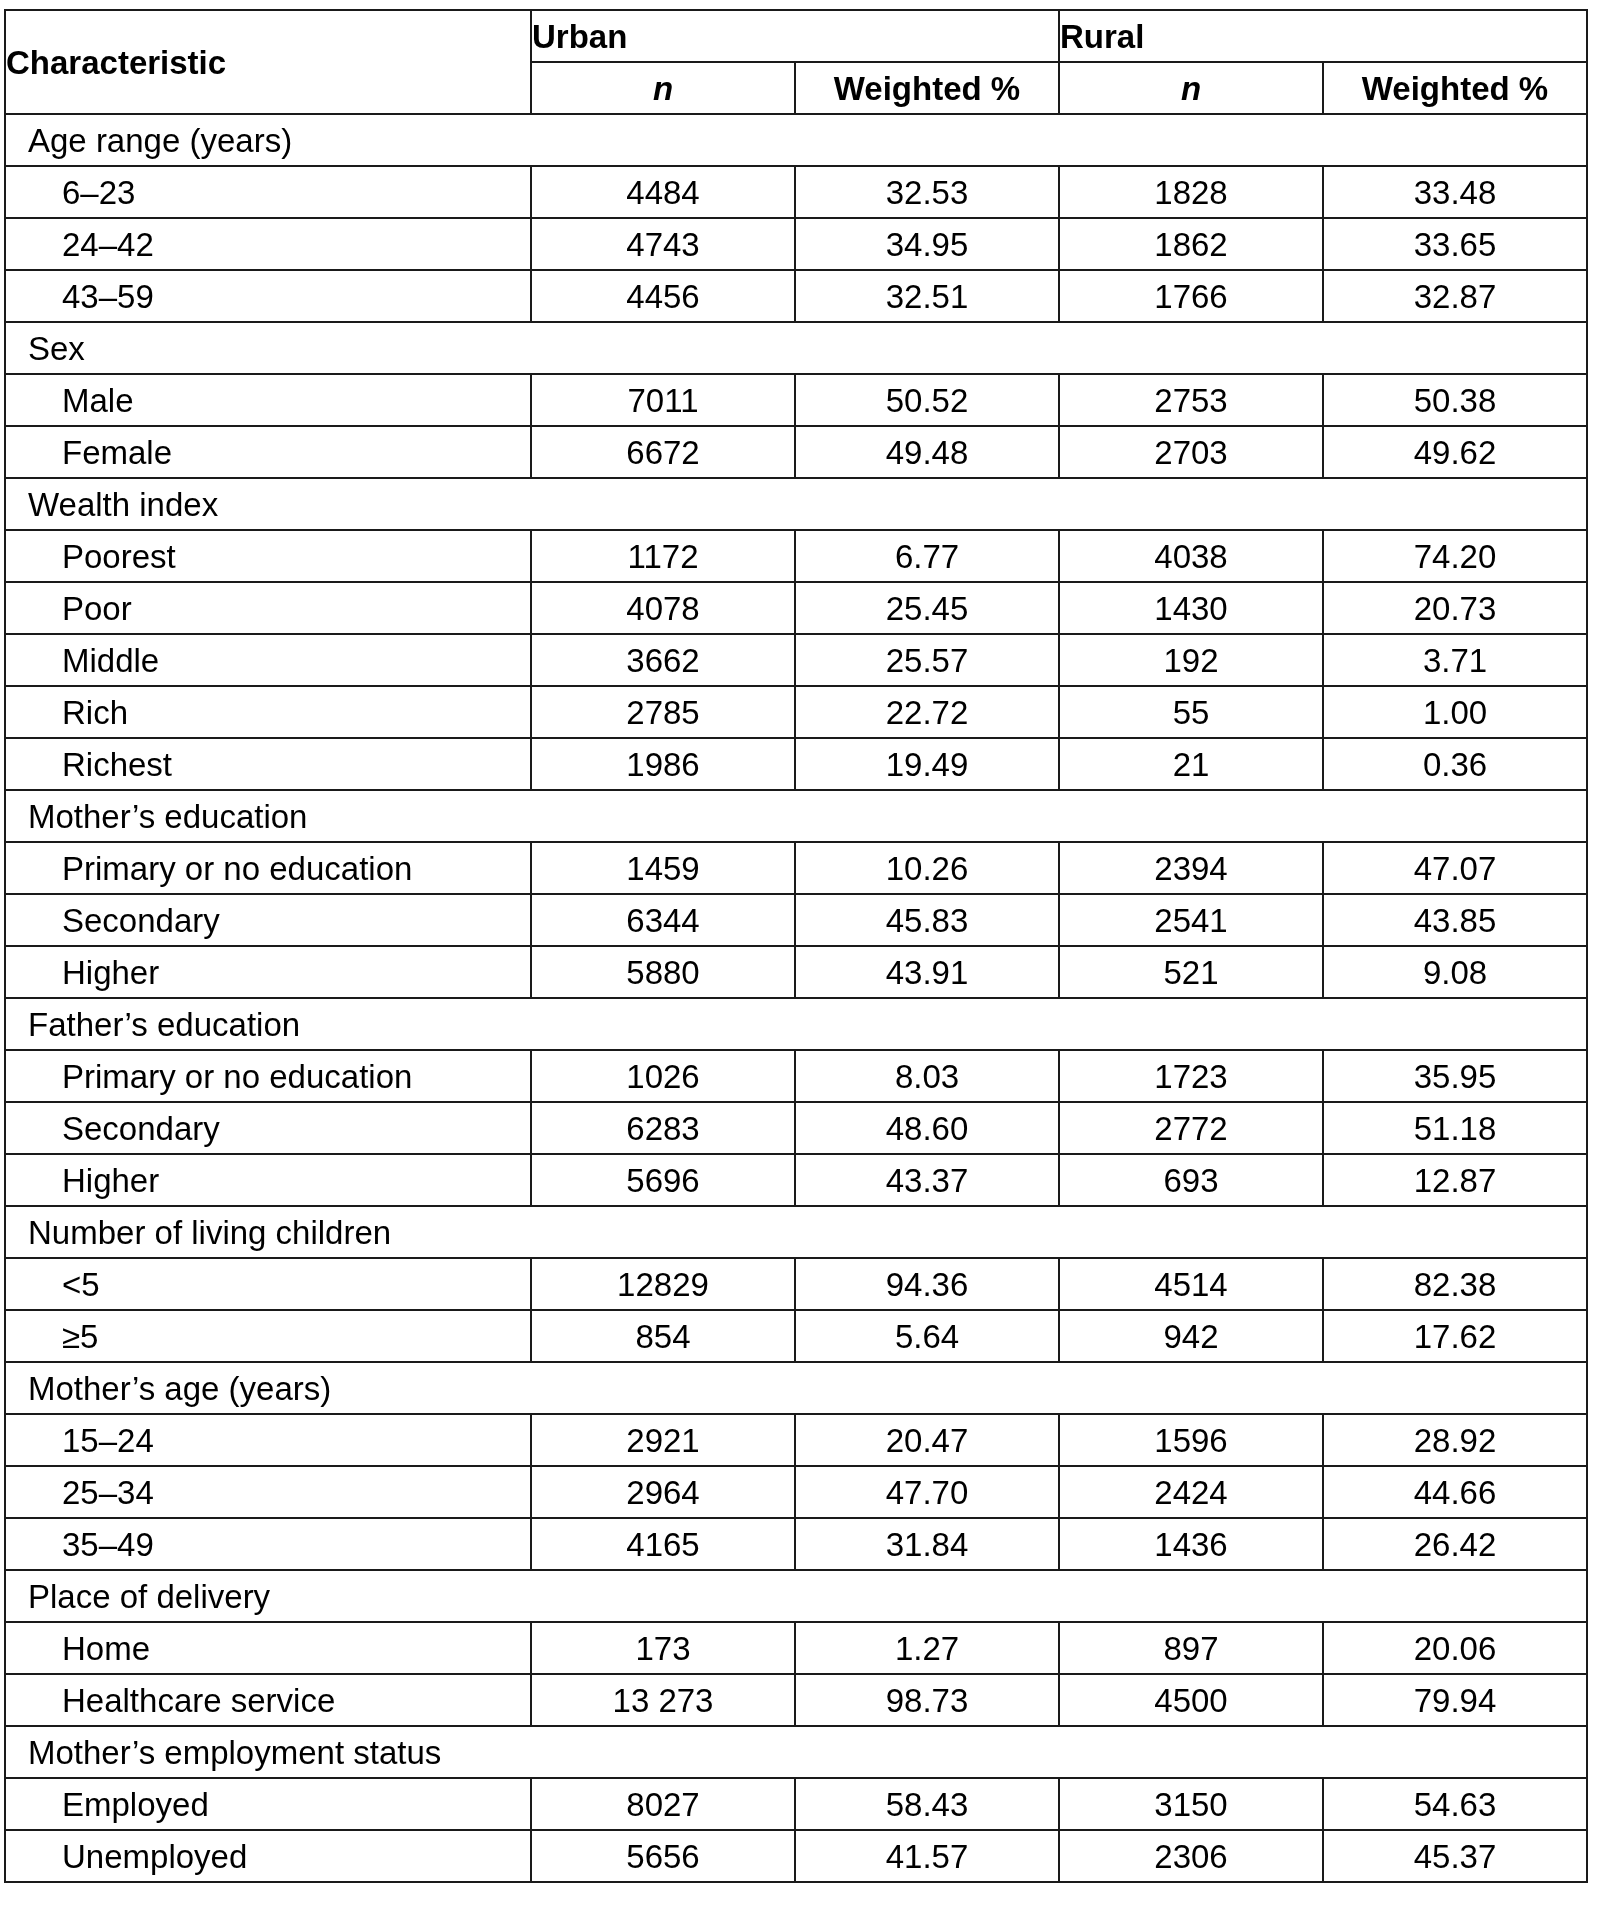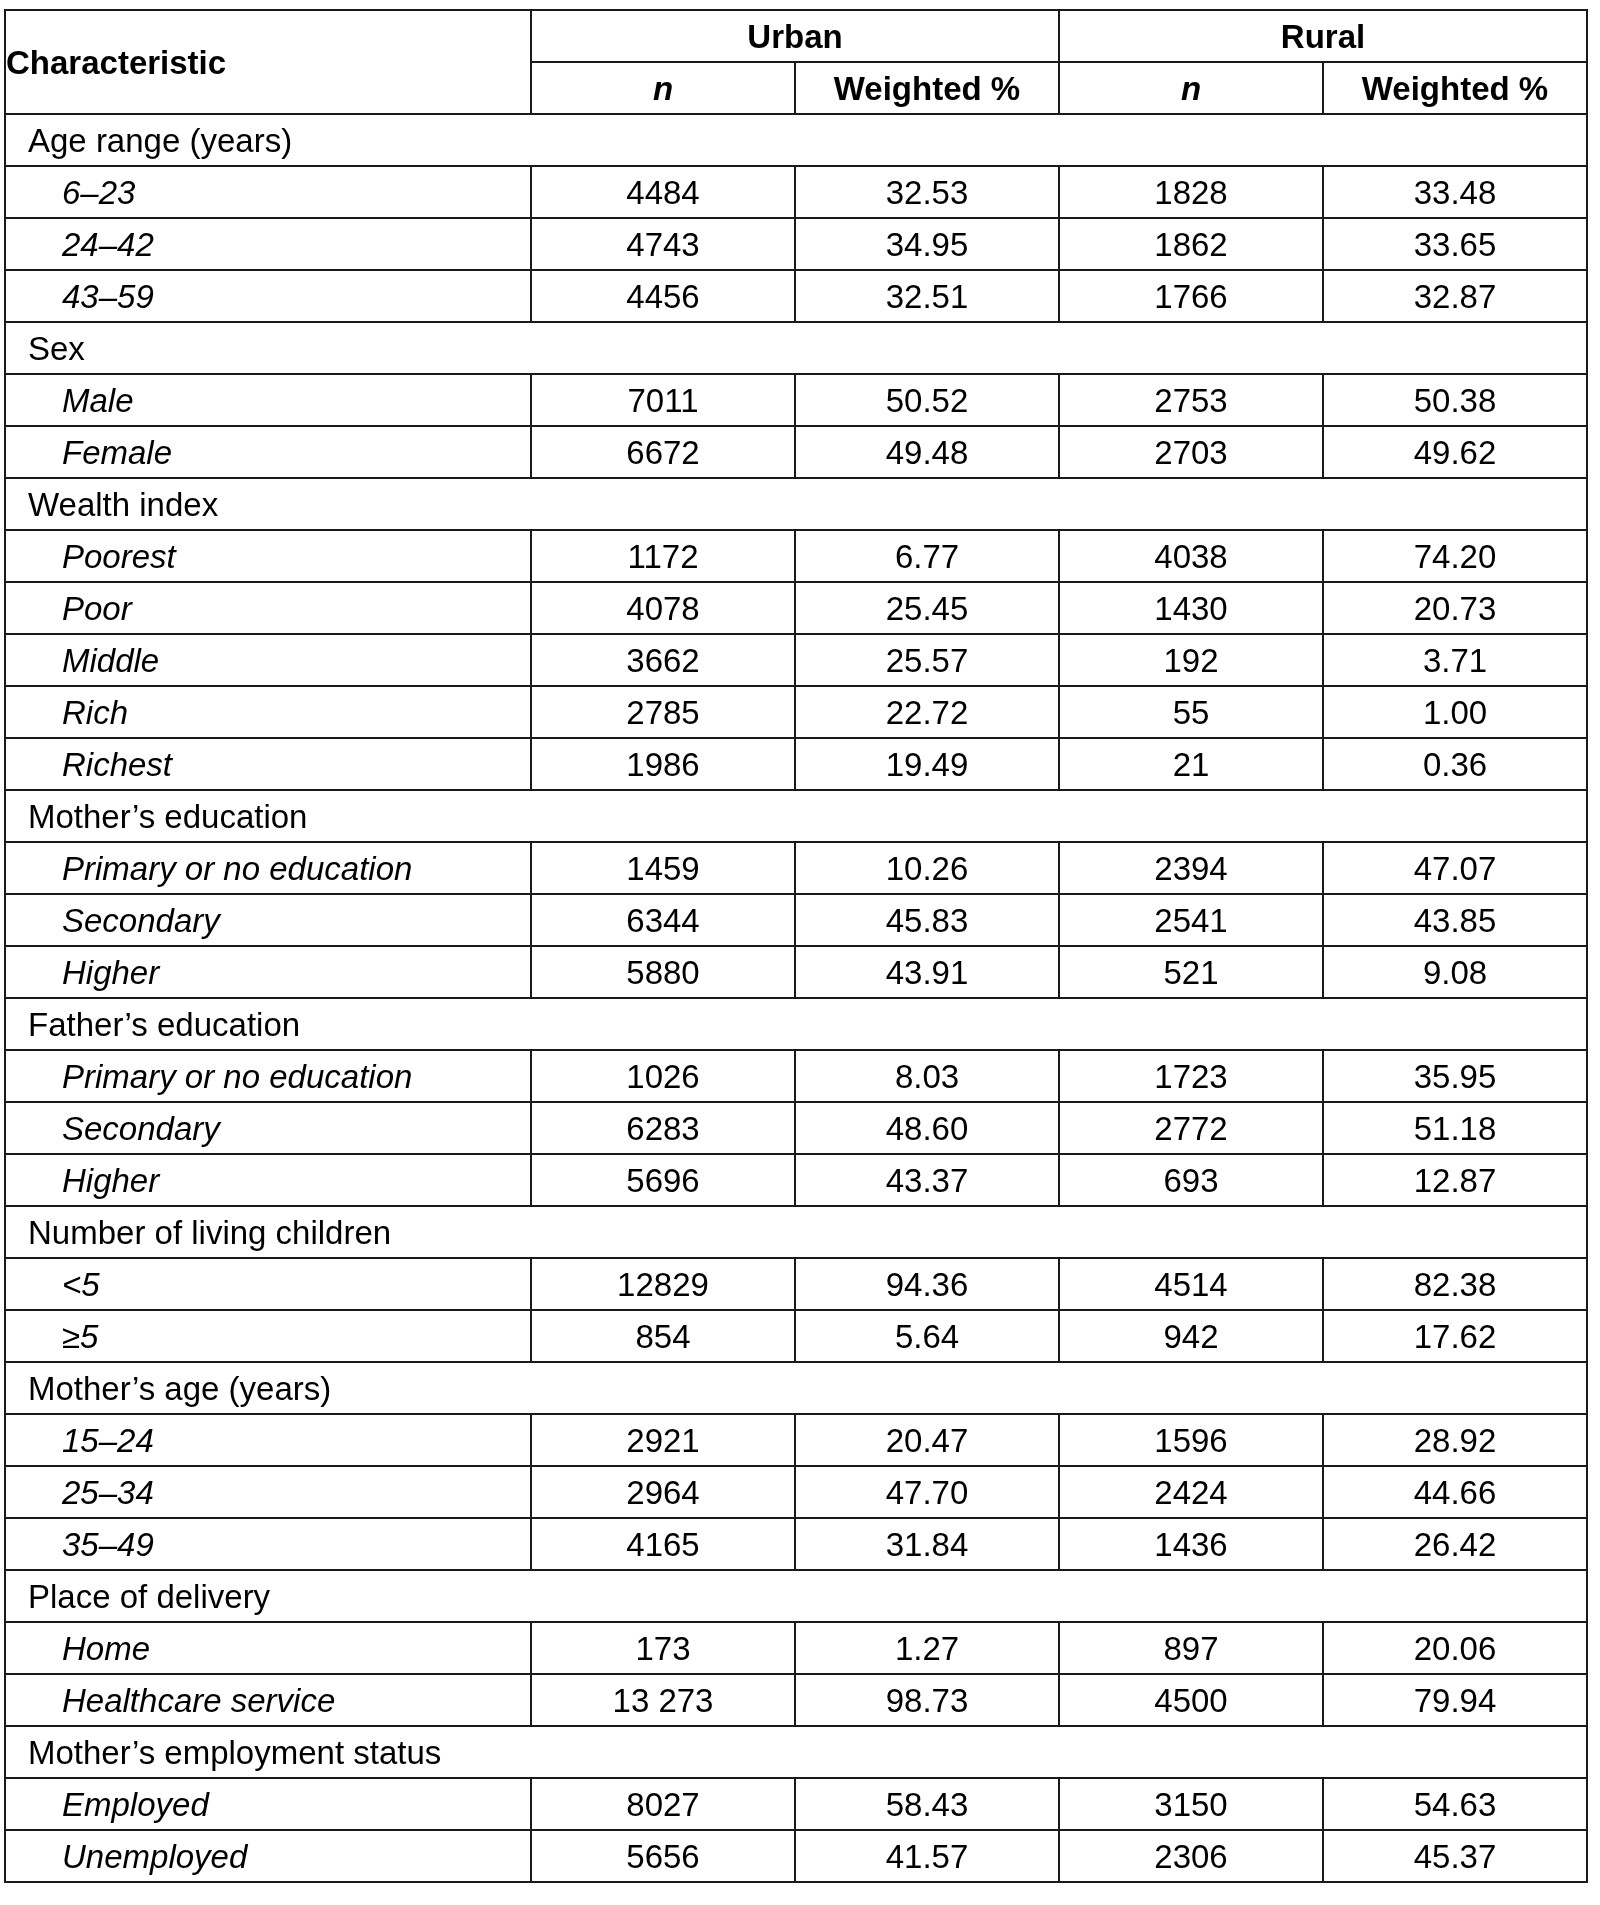--- a/index.html
+++ b/index.html
@@ -13,26 +13,26 @@
     table.data td, table.data th {
       border: 2px solid #1a1a1a; padding: 0; line-height: 1; vertical-align: middle;
     }
     col.c0 { width: 526px; }
     col.c1, col.c2, col.c3 { width: 264px; }
     col.c4 { width: 264px; }
     th { font-weight: bold; font-size: 33px; }
     tr.hdr1 th { height: 50px; }
     tr.hdr2 th { height: 50px; }
     th.char { text-align: left; vertical-align: top; padding: 6px 0 0 22px; border-radius: 15px; }
-    th.grp { text-align: center; }
+    th.grp { text-align: left; }
     th.sub { text-align: center; }
     th.sub.n { font-style: italic; }
     tr.group td { height: 50px; text-align: left; padding-left: 22px; border-left: 2px solid #1a1a1a; border-right: 2px solid #1a1a1a; }
     tr.item td { height: 50px; text-align: center; }
-    tr.item td.label { text-align: left; padding-left: 56px; font-style: italic; }
+    tr.item td.label { text-align: left; padding-left: 56px; }
   </style>
 </head>
 <body>
 
 <table class="data">
   <colgroup>
     <col class="c0">
       <col class="c1">
       <col class="c2">
       <col class="c3">

